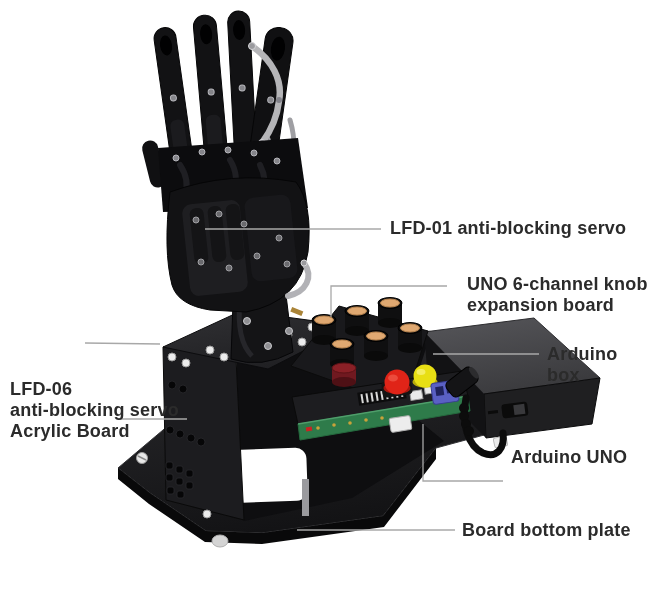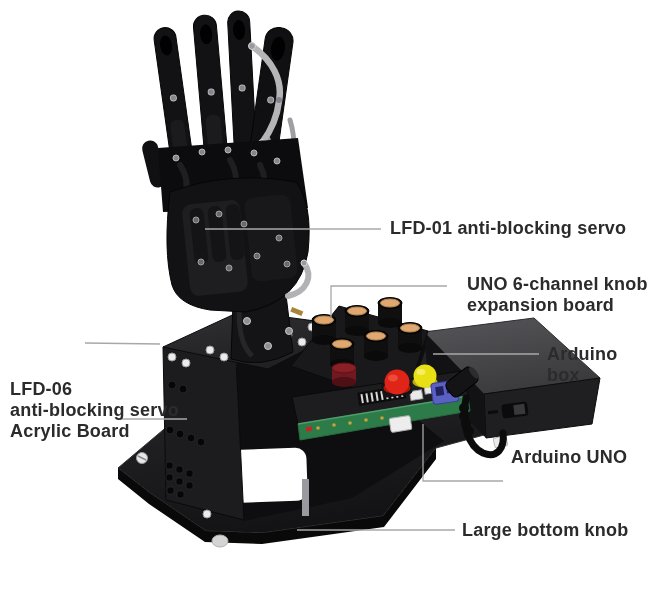--- a/index.html
+++ b/index.html
@@ -318,16 +318,16 @@
 
   <div id="label-layer">
       <div class="callout" style="left: 390px; top: 218px;">LFD-01 anti-blocking servo</div>
       <div class="callout" style="left: 467px; top: 274px;">UNO 6-channel  knob
 expansion board</div>
       <div class="callout" style="left: 547px; top: 344px;">Arduino box</div>
       <div class="callout" style="left: 10px; top: 333px; margin-top: 46px;">LFD-06
 anti-blocking servo</div>
       <div class="callout" style="left: 10px; top: 421px;">Acrylic Board</div>
       <div class="callout" style="left: 511px; top: 447px;">Arduino UNO</div>
-      <div class="callout" style="left: 462px; top: 520px;">Large bottom knob</div>
+      <div class="callout" style="left: 462px; top: 520px;">Board bottom plate</div>
     </div>
 
 </div>
 
 </body></html>

